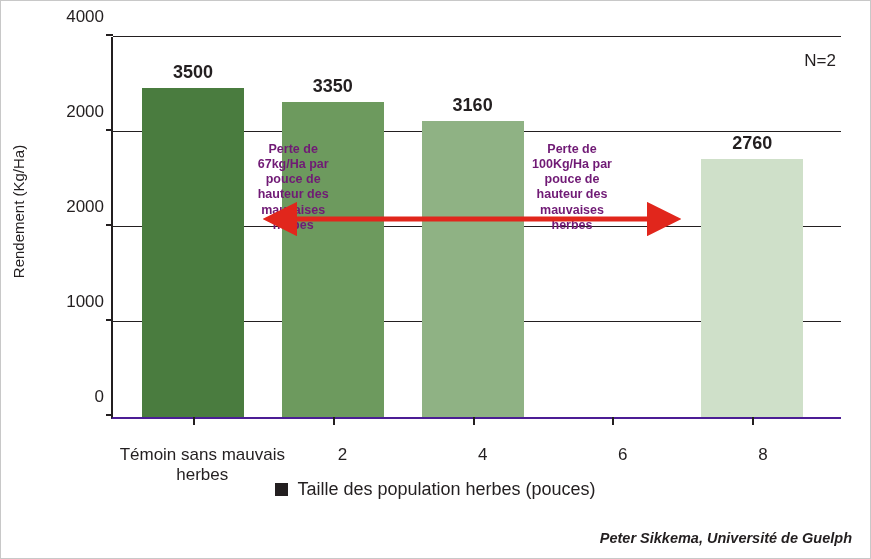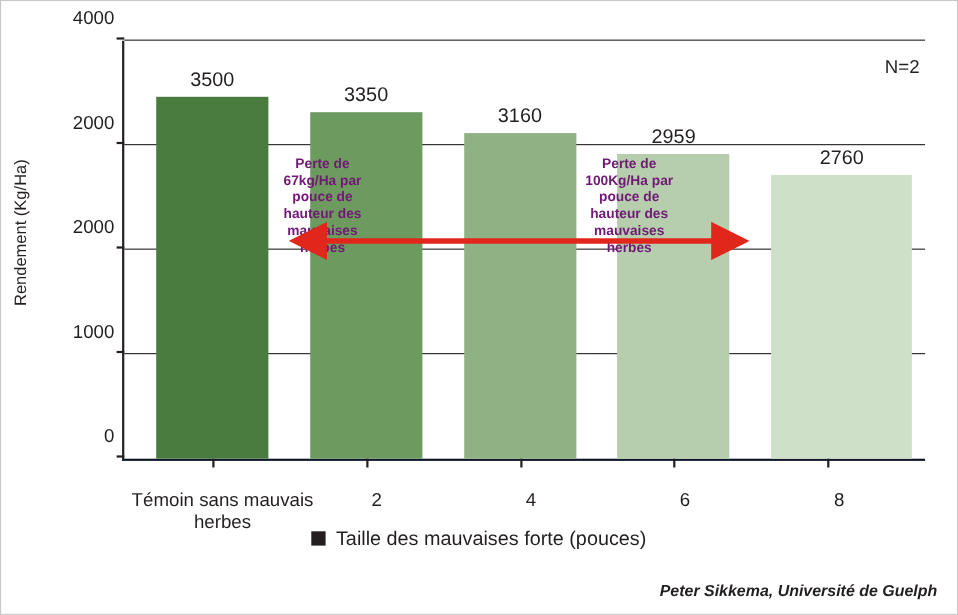--- a/index.html
+++ b/index.html
@@ -60,21 +60,21 @@
     position: absolute;
     left: 110px;
     top: 36px;
     width: 730px;
     height: 382px;
   }
   .plot {
     position: absolute;
     inset: 0;
     border-left: 2px solid #231f20;
-    border-bottom: 2px solid #0f172a;
+    border-bottom: 2px solid #4c1d95;
     box-sizing: border-box;
   }
   .gridline {
     position: absolute;
     left: 0;
     width: 100%;
     height: 1px;
     background: #231f20;
   }
   .ytick {
@@ -91,20 +91,21 @@
     right: 100%;
     width: 7px;
     height: 2px;
     background: #231f20;
     transform: translateY(-1px);
   }
 
   .bars {
     position: absolute;
     inset: 0;
+    font-weight: bold;
   }
   .barcol {
     position: absolute;
     bottom: 0;
     height: 100%;
   }
   .bar {
     position: absolute;
     bottom: 0;
     left: 0;
@@ -248,26 +249,22 @@
         <div class="barcol" style="left:23.2%;width:14.0%;">
           <div class="bar" style="height:82.8%;background:#6d9a5e;"></div>
           <div class="barvalue" style="bottom:84.1%;">3350</div>
         </div>
 
         <div class="barcol" style="left:42.4%;width:14.0%;">
           <div class="bar" style="height:78.0%;background:#8fb284;"></div>
           <div class="barvalue" style="bottom:79.3%;">3160</div>
         </div>
 
-        <div class="barcol" style="left:61.6%;width:14.0%;">
-          <div class="bar" style="height:72.8%;background:#b6cdae;"></div>
-          <div class="barvalue" style="bottom:74.1%;">2959</div>
-        </div>
-
-        <div class="barcol" style="left:80.8%;width:14.0%;padding-left:26px;">
+
+        <div class="barcol" style="left:80.8%;width:14.0%;">
           <div class="bar" style="height:67.9%;background:#cfe0c9;"></div>
           <div class="barvalue" style="bottom:69.2%;">2760</div>
         </div>
 
       </div>
 
       <div class="xtick-mark" style="left:11.0%;"></div>
       <div class="xtick-mark" style="left:30.2%;"></div>
       <div class="xtick-mark" style="left:49.4%;"></div>
       <div class="xtick-mark" style="left:68.6%;"></div>
@@ -294,18 +291,18 @@
   <div class="xcats">
     <div class="xcat" style="left:-2.5%;width:27%;">Témoin sans mauvais herbes</div>
     <div class="xcat" style="left:23.2%;width:14%;">2</div>
     <div class="xcat" style="left:42.4%;width:14%;">4</div>
     <div class="xcat" style="left:61.6%;width:14%;">6</div>
     <div class="xcat" style="left:80.8%;width:14%;">8</div>
   </div>
 
   <div class="legend">
     <span class="legend-swatch"></span>
-    <span class="legend-text">Taille des mauvaises forte (pouces)</span>
+    <span class="legend-text">Taille des population herbes (pouces)</span>
   </div>
 
   <div class="credit">Peter Sikkema, Université de Guelph</div>
 
 </div>
 
 </body></html>

